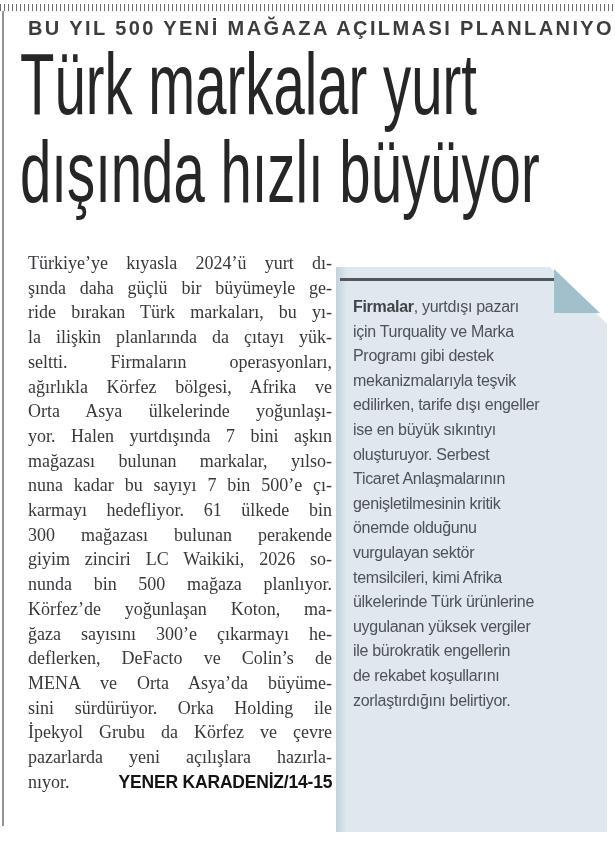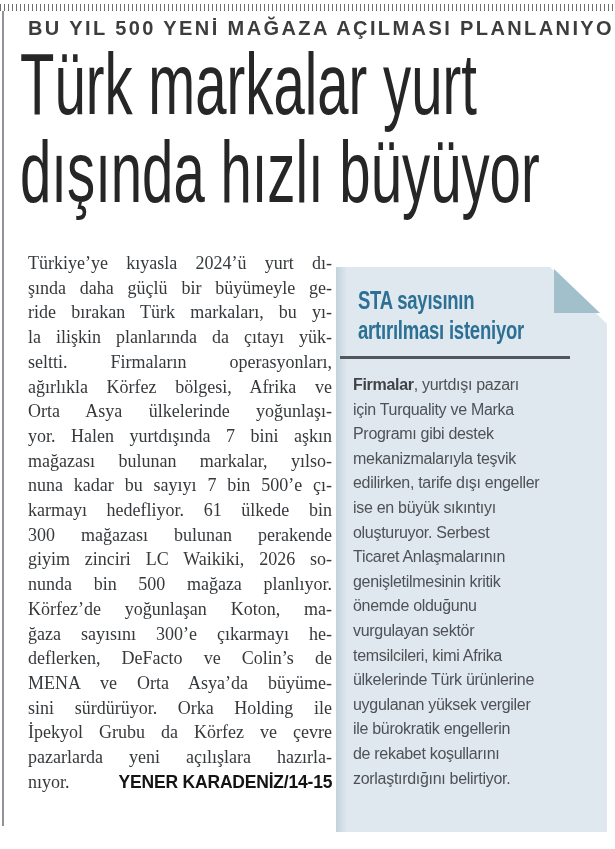--- a/index.html
+++ b/index.html
@@ -85,22 +85,20 @@
 pazarlarda yeni açılışlara hazırla-</div>
     <div class="article-last">
       <span class="last-words">nıyor.</span>
       <span class="byline">YENER KARADENİZ/14-15</span>
     </div>
   </div>
 
   <aside class="infobox">
     <div class="fold-cut"></div>
     <div class="fold-flap"></div>
-    <h2 class="infobox-title"><span class="squeeze">STA sayısının
-artırılması isteniyor</span></h2>
     <div class="infobox-rule"></div>
     <p class="infobox-body"><strong class="lead">Firmalar</strong><span class="rest">, yurtdışı pazarı
 için Turquality ve Marka
 Programı gibi destek
 mekanizmalarıyla teşvik
 edilirken, tarife dışı engeller
 ise en büyük sıkıntıyı
 oluşturuyor. Serbest
 Ticaret Anlaşmalarının
 genişletilmesinin kritik

